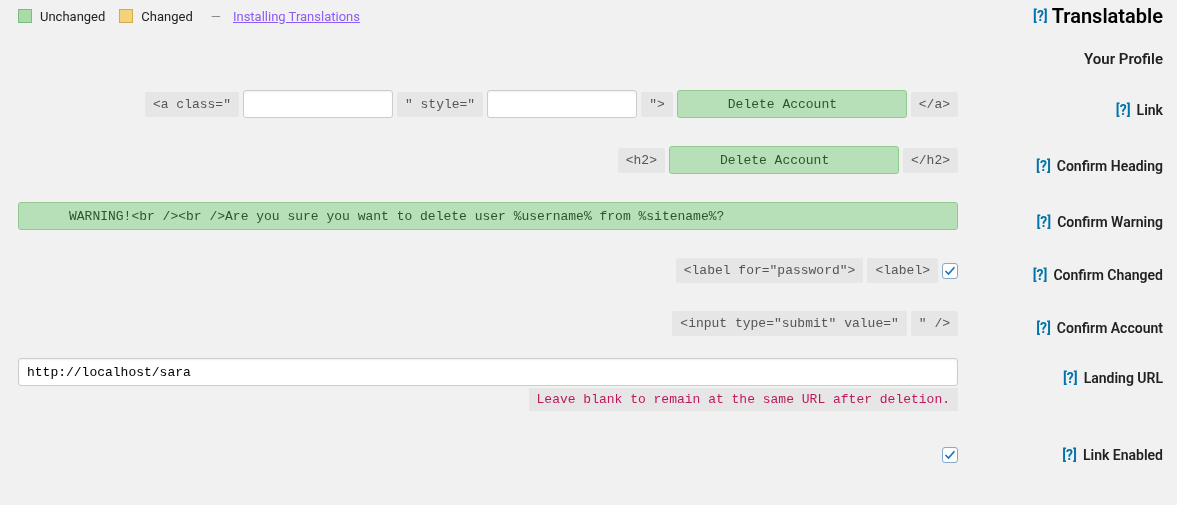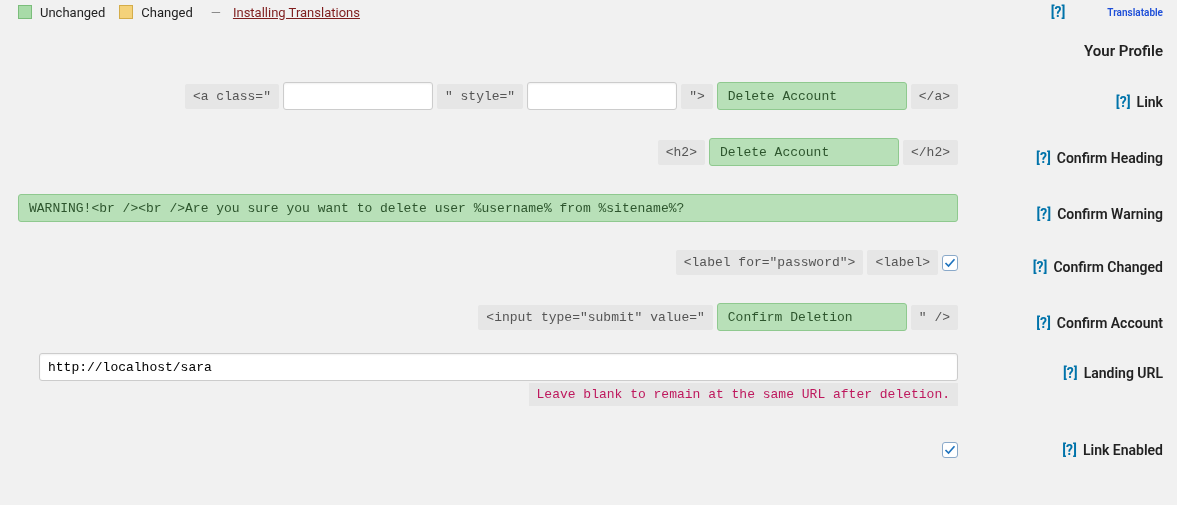--- a/index.html
+++ b/index.html
@@ -26,28 +26,28 @@
   }
   .swatch {
     width: 14px; height: 14px;
     display: inline-block;
     border: 1px solid;
   }
   .swatch.unchanged { background: #a8dba8; border-color: #7bbd7b; }
   .swatch.changed   { background: #f4d27a; border-color: #d4ad4a; }
   .legend span.lbl { font-size: 13px; color: #222; margin-right: 6px; }
   .legend .dash { color: #888; margin: 0 4px; }
-  .legend a { color: #7f1d1d; text-decoration: underline; }
+  .legend a { color: #8b5cf6; text-decoration: underline; }
 
   .trans-wrap { display:flex; align-items:center; gap:4px; }
   .help {
     color: #0073aa; font-weight: bold; font-size: 14px;
     cursor: pointer;
   }
-  .trans-title { font-weight: 600; font-size: 10px; color: #1d4ed8; margin-left: 38px; }
+  .trans-title { font-weight: 600; font-size: 20px; color: #000000; }
 
   
   .row {
     display: flex;
     align-items: flex-end;
     padding: 14px 14px 14px 18px;
   }
   .row .left {
     flex: 1 1 auto;
     display: flex;
@@ -104,26 +104,26 @@
   }
   .status-box.full {
     flex: 1 1 auto;
     justify-content: flex-start;
     min-width: 0;
   }
   .status-box input {
     border: 0; background: transparent; width: 100%;
     font-family: inherit; font-size: inherit; color: inherit;
     outline: none;
+    margin-left: 40px;
   }
 
   input.wide {
     flex: 1 1 auto;
     width: 100%;
-    margin-left: 21px;
   }
 
   .note-row {
     display:flex; justify-content:flex-end;
     padding: 0 219px 6px 18px;
   }
   .note-box {
     background: #e6e6e6;
     color: #be185d;
     font-family: Consolas, Monaco, "Courier New", monospace;
@@ -230,23 +230,20 @@
   </div>
   <div class="right">
     <span class="help">[?]</span>
     <span class="label">Confirm Changed</span>
   </div>
 </div>
 
 <div class="row">
   <div class="left">
     <span class="tag">&lt;input type="submit" value="</span>
-    <span class="status-box">
-      <input value="Confirm Deletion" style="">
-    </span>
     <span class="tag">" /&gt;</span>
   </div>
   <div class="right">
     <span class="help">[?]</span>
     <span class="label">Confirm Account</span>
   </div>
 </div>
 
 <div class="row landing">
   <div class="left" style="justify-content:stretch;">

